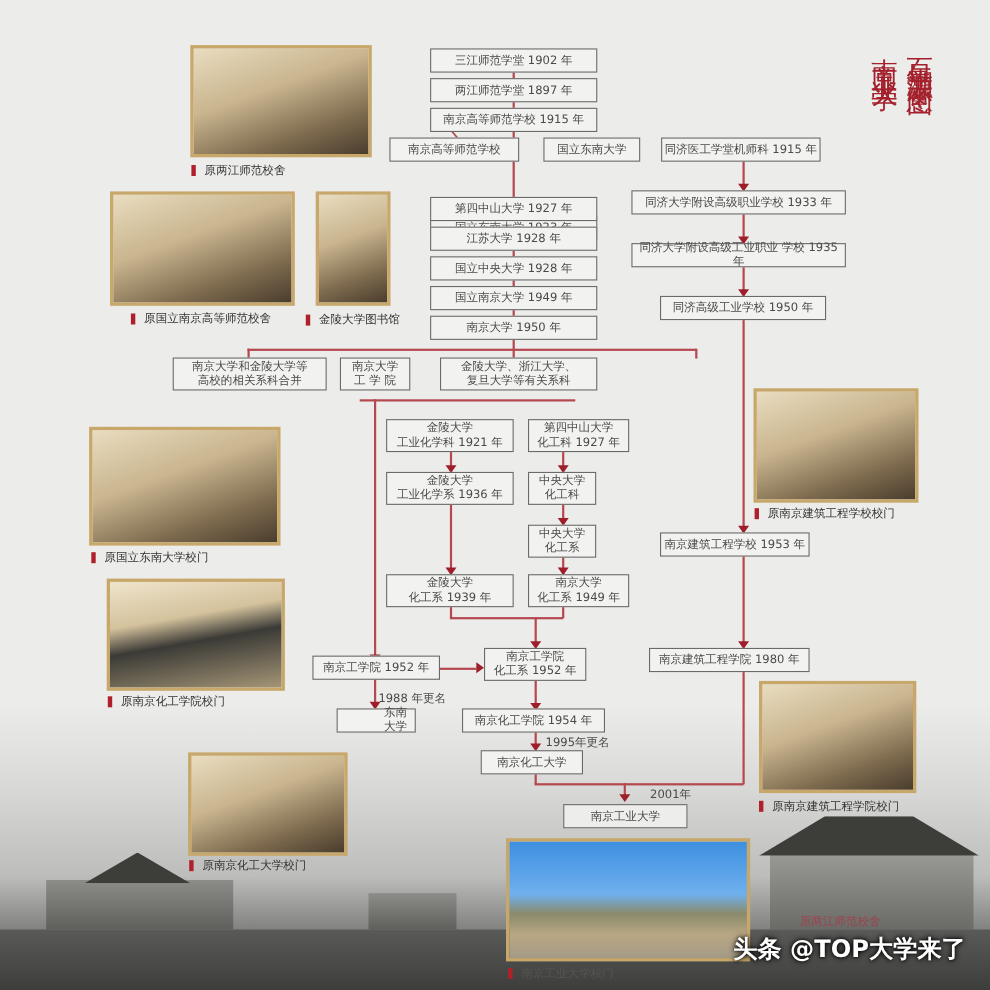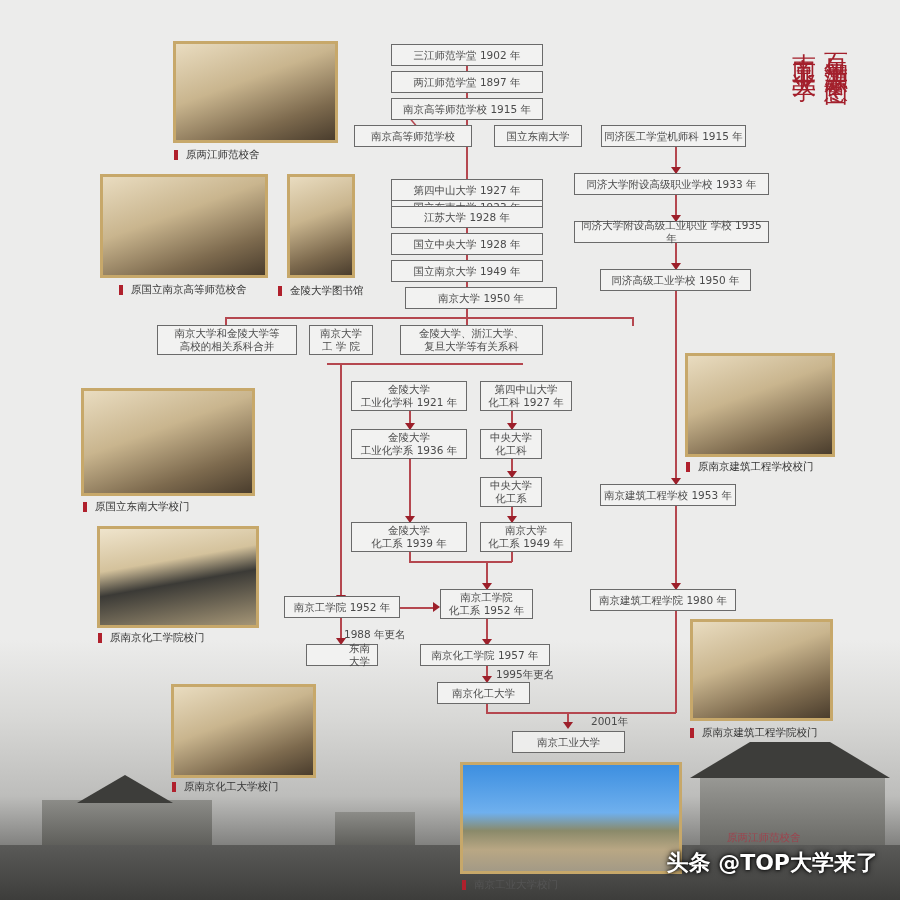--- a/index.html
+++ b/index.html
@@ -49,21 +49,21 @@
 <div class="box" style="left:391px;top:44px;width:152px;height:22px;">三江师范学堂 1902 年</div>
 <div class="box" style="left:391px;top:71px;width:152px;height:22px;">两江师范学堂 1897 年</div>
 <div class="box" style="left:391px;top:98px;width:152px;height:22px;">南京高等师范学校 1915 年</div>
 <div class="box" style="left:354px;top:125px;width:118px;height:22px;">南京高等师范学校</div>
 <div class="box" style="left:494px;top:125px;width:88px;height:22px;">国立东南大学</div>
 <div class="box" style="left:391px;top:152px;width:152px;height:22px;margin-top:44px;">国立东南大学 1923 年</div>
 <div class="box" style="left:391px;top:179px;width:152px;height:22px;">第四中山大学 1927 年</div>
 <div class="box" style="left:391px;top:206px;width:152px;height:22px;">江苏大学 1928 年</div>
 <div class="box" style="left:391px;top:233px;width:152px;height:22px;">国立中央大学 1928 年</div>
 <div class="box" style="left:391px;top:260px;width:152px;height:22px;">国立南京大学 1949 年</div>
-<div class="box" style="left:405px;top:287px;width:152px;height:22px;">南京大学 1950 年</div>
+<div class="box" style="left:391px;top:287px;width:152px;height:22px;">南京大学 1950 年</div>
 
 <div class="line" style="left:225px;top:317px;width:408px;height:1.5px;"></div>
 <div class="line" style="left:225px;top:317px;width:1.5px;height:9px;"></div>
 <div class="line" style="left:632px;top:317px;width:1.5px;height:9px;"></div>
 <div class="box" style="left:157px;top:325px;width:140px;height:30px;">南京大学和金陵大学等
 高校的相关系科合并</div>
 <div class="box" style="left:309px;top:325px;width:64px;height:30px;">南京大学
 工 学 院</div>
 <div class="box" style="left:400px;top:325px;width:143px;height:30px;">金陵大学、浙江大学、
 复旦大学等有关系科</div>
@@ -107,21 +107,21 @@
 <div class="line" style="left:400px;top:607px;width:33px;height:1.5px;"></div>
 <div class="arrow-r" style="left:433px;top:602px;"></div>
 <div class="box" style="left:440px;top:589px;width:93px;height:30px;">南京工学院
 化工系 1952 年</div>
 <div class="line" style="left:340px;top:618px;width:1.5px;height:24px;"></div>
 <div class="arrow" style="left:336px;top:638px;"></div>
 <div class="note" style="left:344px;top:628px;">1988 年更名</div>
 <div class="box" style="left:306px;top:644px;width:72px;height:22px;padding-left:37px;">东南大学</div>
 <div class="line" style="left:486px;top:619px;width:1.5px;height:24px;"></div>
 <div class="arrow" style="left:482px;top:639px;"></div>
-<div class="box" style="left:420px;top:644px;width:130px;height:22px;">南京化工学院 1957 年</div>
+<div class="box" style="left:420px;top:644px;width:130px;height:22px;">南京化工学院 1954 年</div>
 <div class="line" style="left:486px;top:666px;width:1.5px;height:15px;"></div>
 <div class="arrow" style="left:482px;top:676px;"></div>
 <div class="note" style="left:496px;top:668px;">1995年更名</div>
 <div class="box" style="left:437px;top:682px;width:93px;height:22px;">南京化工大学</div>
 
 <div class="box" style="left:601px;top:125px;width:145px;height:22px;">同济医工学堂机师科 1915 年</div>
 <div class="line" style="left:675px;top:147px;width:1.5px;height:26px;"></div>
 <div class="arrow" style="left:671px;top:167px;"></div>
 <div class="box" style="left:574px;top:173px;width:195px;height:22px;">同济大学附设高级职业学校 1933 年</div>
 <div class="line" style="left:675px;top:195px;width:1.5px;height:26px;"></div>

